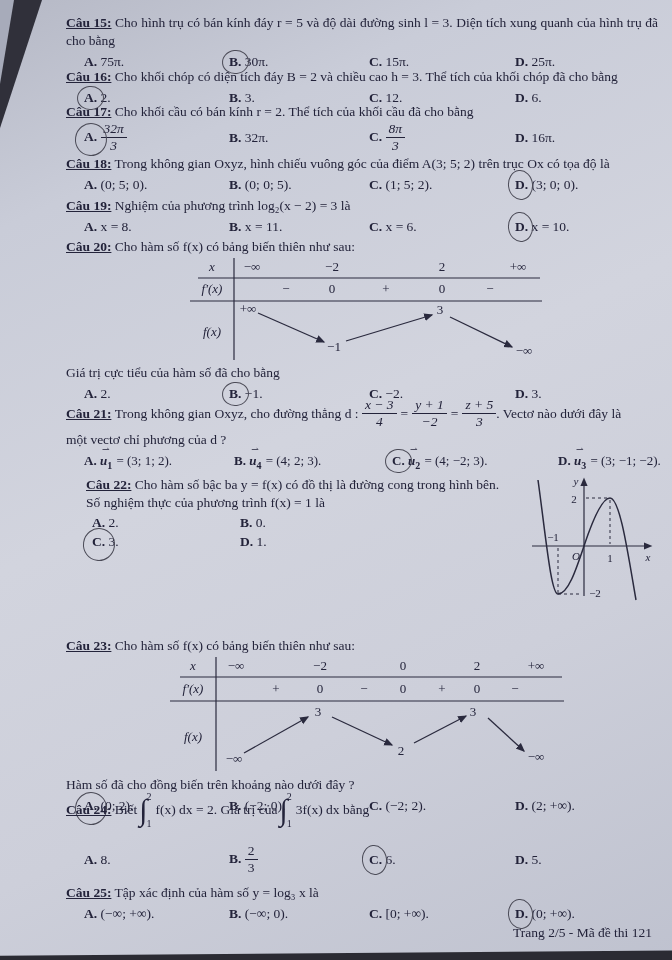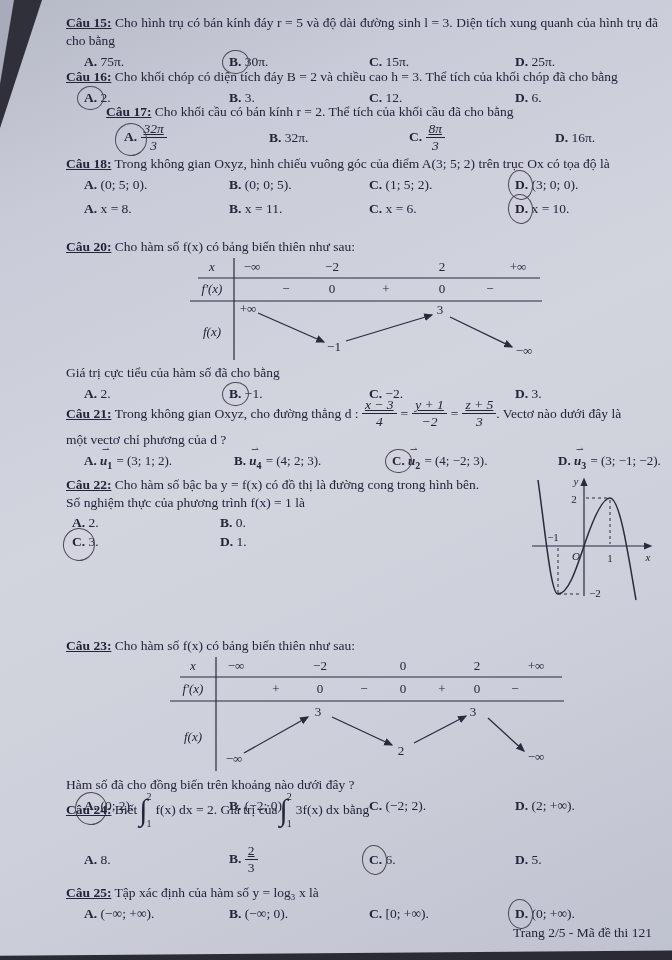--- a/index.html
+++ b/index.html
@@ -23,21 +23,21 @@
   .qtext{text-align:justify;}
   .ans{display:grid;grid-template-columns:145px 140px 146px 1fr;padding-left:18px;margin-top:3px;}
   .ans2{display:grid;grid-template-columns:148px 1fr;max-width:420px;padding-left:6px;margin-top:2px;}
   .a{white-space:nowrap;}
   .key{font-weight:bold;position:relative;display:inline-block;}
   .circ{position:absolute;display:block;width:25px;height:22px;left:-7px;top:-3px;
     border:1.6px solid #4b4b57;border-radius:50%;transform:rotate(-7deg);}
   .circ.tall{width:23px;height:28px;top:-6px;}
   .circ.big{width:30px;height:31px;left:-9px;top:-5px;transform:rotate(8deg);}
   .frac{display:inline-block;text-align:center;vertical-align:middle;line-height:1.05;font-style:italic;}
-  .frac .fn{display:block;border-bottom:1.1px solid #23233a;padding:0 3px 1px;text-decoration:underline;}
+  .frac .fn{display:block;border-bottom:1.1px solid #23233a;padding:0 3px 1px;}
   .frac .fd{display:block;padding-top:1px;}
   .eq{padding:0 4px;}
   .intgrp{display:inline-flex;align-items:center;vertical-align:middle;margin:0 2px;}
   .isym{font-size:30px;line-height:1;font-style:normal;}
   .ilims{display:flex;flex-direction:column;justify-content:space-between;height:40px;font-size:10px;margin-left:-1px;margin-right:2px;}
   .vec{position:relative;display:inline-block;font-style:italic;font-weight:bold;margin-right:1px;}
   .vec .arr{position:absolute;top:-8px;left:2px;font-size:9px;font-style:normal;font-weight:normal;}
   .vec sub{font-style:normal;font-weight:bold;font-size:10px;}
 
   
@@ -74,41 +74,42 @@
   <div class="q" style="top:68px;">
     <div class="qtext"><b class="qlabel">Câu 16:</b> <span>Cho khối chóp có diện tích đáy B = 2 và chiều cao h = 3. Thể tích của khối chóp đã cho bằng</span></div>
     <div class="ans">
       <span class="a"><span class="key"><span>A.</span><i class="circ"></i></span> <span>2.</span></span>
       <span class="a"><span class="key"><span>B.</span></span> <span>3.</span></span>
       <span class="a"><span class="key"><span>C.</span></span> <span>12.</span></span>
       <span class="a"><span class="key"><span>D.</span></span> <span>6.</span></span>
     </div>
   </div>
 
-  <div class="q" style="top:103px;margin-left:40px;">
+  <div class="q" style="top:103px;">
     <div class="qtext"><b class="qlabel">Câu 17:</b> <span>Cho khối cầu có bán kính r = 2. Thể tích của khối cầu đã cho bằng</span></div>
     <div class="ans" style="align-items:center;margin-top:1px;">
       <span class="a"><span class="key"><span>A.</span><i class="circ big"></i></span> <span class="frac"><span class="fn">32π</span><span class="fd">3</span></span></span>
       <span class="a"><span class="key"><span>B.</span></span> <span>32π.</span></span>
       <span class="a"><span class="key"><span>C.</span></span> <span class="frac"><span class="fn">8π</span><span class="fd">3</span></span></span>
       <span class="a"><span class="key"><span>D.</span></span> <span>16π.</span></span>
     </div>
   </div>
 
   <div class="q" style="top:155px;">
     <div class="qtext"><b class="qlabel">Câu 18:</b> <span>Trong không gian Oxyz, hình chiếu vuông góc của điểm A(3; 5; 2) trên trục Ox có tọa độ là</span></div>
     <div class="ans">
       <span class="a"><span class="key"><span>A.</span></span> <span>(0; 5; 0).</span></span>
       <span class="a"><span class="key"><span>B.</span></span> <span>(0; 0; 5).</span></span>
       <span class="a"><span class="key"><span>C.</span></span> <span>(1; 5; 2).</span></span>
       <span class="a"><span class="key"><span>D.</span><i class="circ tall"></i></span> <span>(3; 0; 0).</span></span>
     </div>
   </div>
 
   <div class="q" style="top:197px;">
+    <div class="qtext"><b class="qlabel">Câu 19:</b> <span>Nghiệm của phương trình log₂(x − 2) = 3 là</span></div>
     <div class="ans">
       <span class="a"><span class="key"><span>A.</span></span> <span>x = 8.</span></span>
       <span class="a"><span class="key"><span>B.</span></span> <span>x = 11.</span></span>
       <span class="a"><span class="key"><span>C.</span></span> <span>x = 6.</span></span>
       <span class="a"><span class="key"><span>D.</span><i class="circ tall"></i></span> <span>x = 10.</span></span>
     </div>
   </div>
 
   <div class="q" style="top:238px;">
     <div class="qtext"><b class="qlabel">Câu 20:</b> <span>Cho hàm số f(x) có bảng biến thiên như sau:</span></div>
@@ -173,21 +174,21 @@
     </div>
     <div class="qtext" style="margin-top:2px;">một vectơ chỉ phương của d ?</div>
     <div class="ans" style="grid-template-columns:150px 158px 166px 1fr;font-size:13px;">
       <span class="a"><span class="key"><span>A.</span></span> <span class="vec"><span class="arr">⇀</span><span>u</span><sub>1</sub></span> <span>= (3; 1; 2).</span></span>
       <span class="a"><span class="key"><span>B.</span></span> <span class="vec"><span class="arr">⇀</span><span>u</span><sub>4</sub></span> <span>= (4; 2; 3).</span></span>
       <span class="a"><span class="key"><span>C.</span><i class="circ"></i></span> <span class="vec"><span class="arr">⇀</span><span>u</span><sub>2</sub></span> <span>= (4; −2; 3).</span></span>
       <span class="a"><span class="key"><span>D.</span></span> <span class="vec"><span class="arr">⇀</span><span>u</span><sub>3</sub></span> <span>= (3; −1; −2).</span></span>
     </div>
   </div>
 
-  <div class="q" style="top:476px;">
+  <div class="q" style="top:476px;margin-left:20px;">
     <div style="max-width:458px;">
       <b class="qlabel">Câu 22:</b> <span>Cho hàm số bậc ba y = f(x) có đồ thị là đường cong trong hình bên.</span>
       <div>Số nghiệm thực của phương trình f(x) = 1 là</div>
     </div>
     <div class="ans2">
       <span class="a"><span class="key"><span>A.</span></span> <span>2.</span></span>
       <span class="a"><span class="key"><span>B.</span></span> <span>0.</span></span>
     </div>
     <div class="ans2">
       <span class="a"><span class="key"><span>C.</span><i class="circ big"></i></span> <span>3.</span></span>

